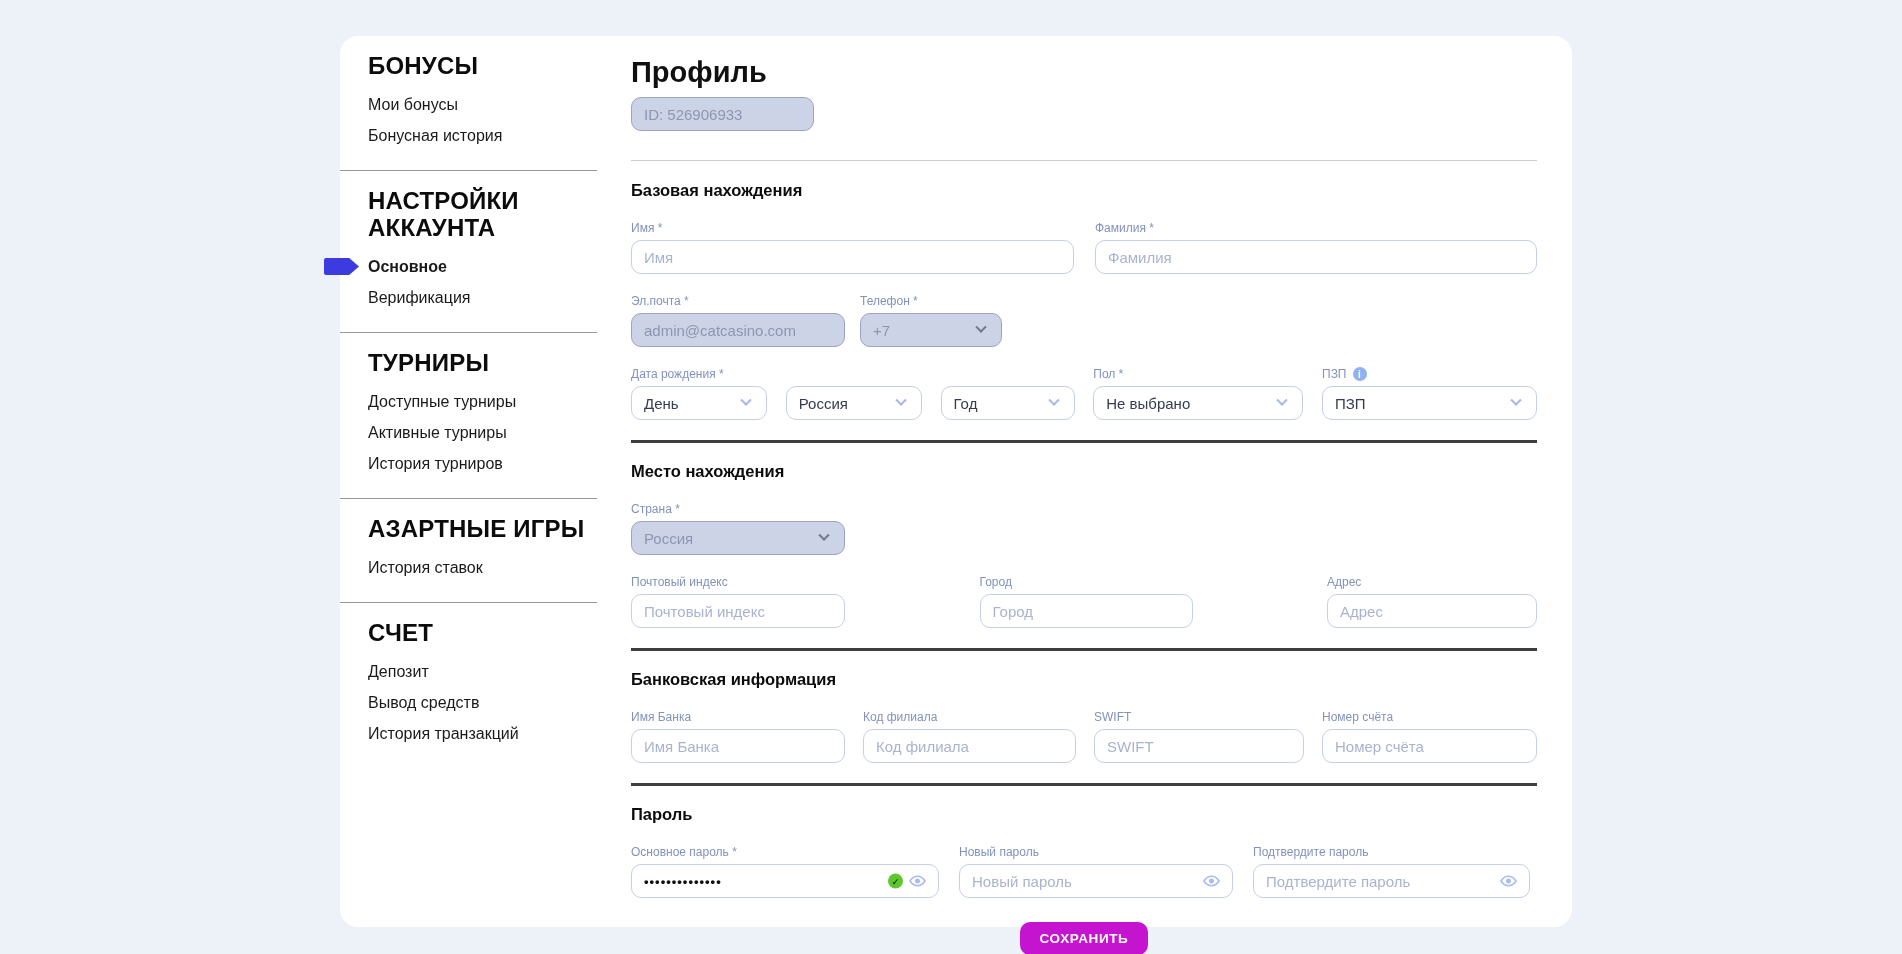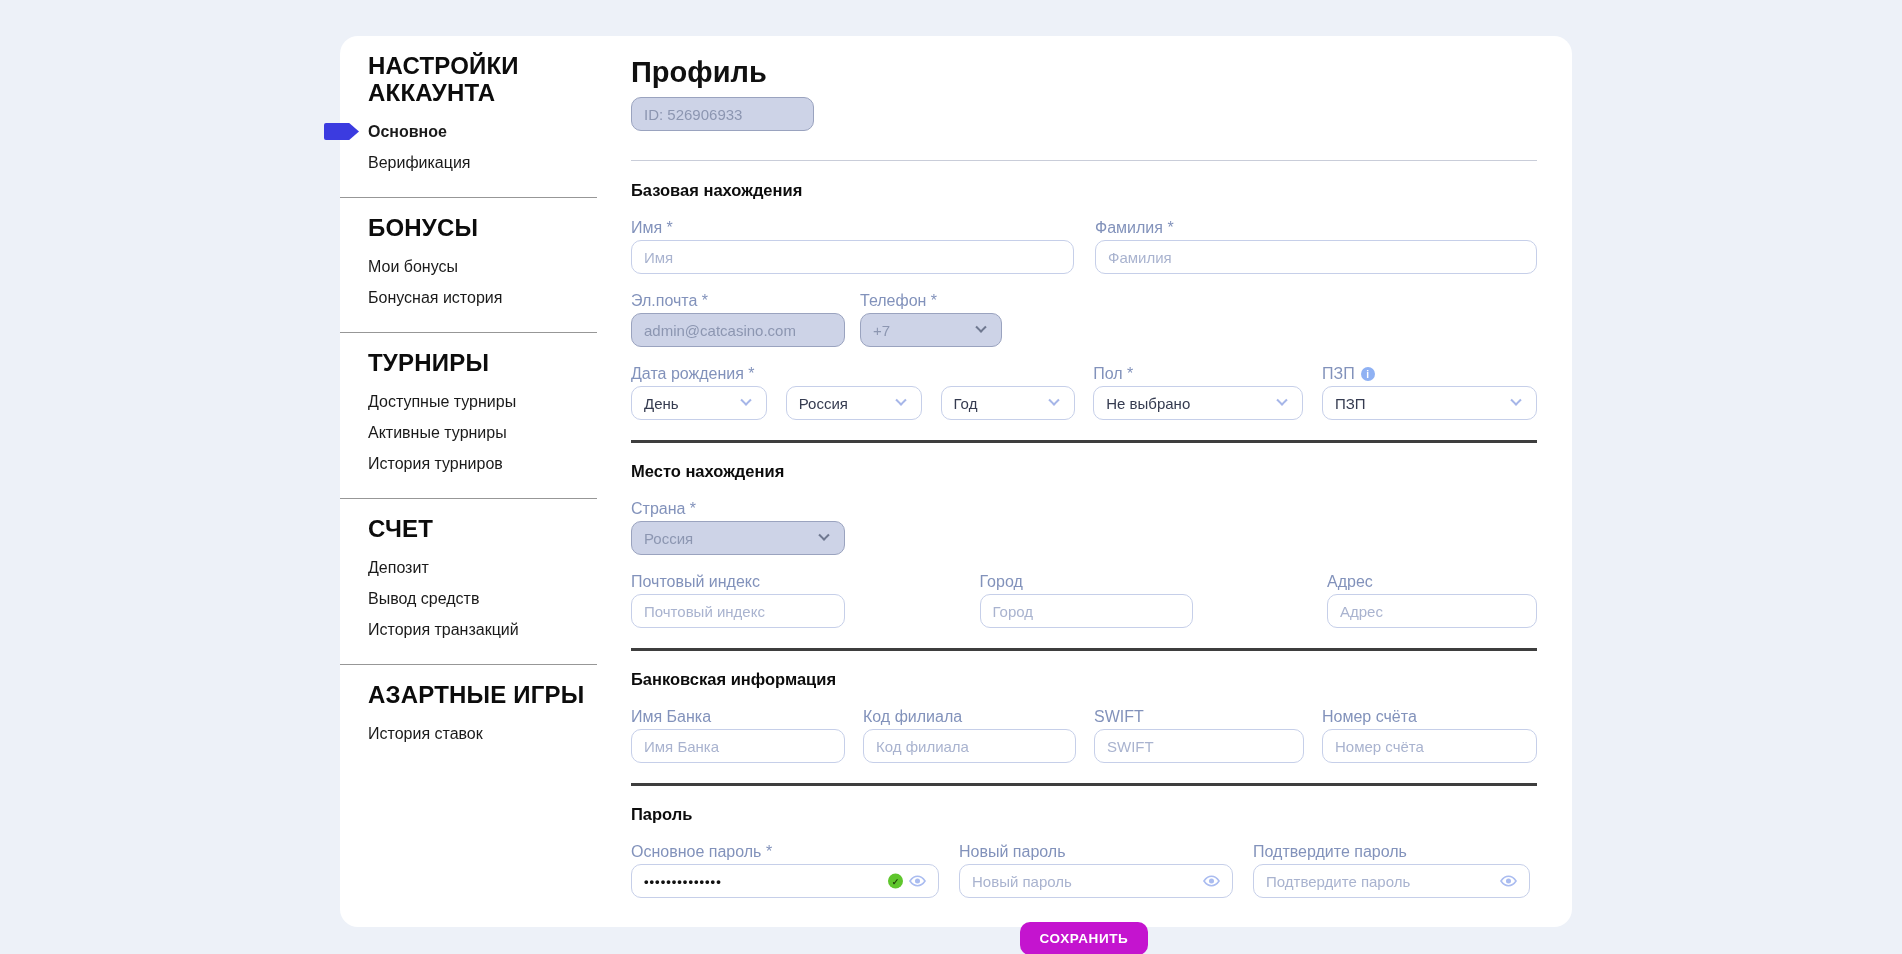--- a/index.html
+++ b/index.html
@@ -47,21 +47,21 @@
   input.ctrl::placeholder { color:#a9b3cf; opacity:1; }
   .ctrl.disabled { background:#cdd3e7; border-color:#9aa3bf; color:#8c96b1; }
   .id-field { width:183px; margin-bottom:29px; }
   hr.light { border:none; border-top:1px solid #c9cdd9; margin:0 0 20px; }
   hr.dark  { border:none; border-top:3px solid #3e3e3e; margin:19px 0 19px; }
   .sec-head { font-size:16.5px; font-weight:700; margin:0 0 21px; color:#0c0c0c; }
   .row { display:flex; margin-bottom:20px; }
   .row.sb { justify-content:space-between; }
   .field { display:flex; flex-direction:column; }
   .flabel-row { display:flex; align-items:center; gap:6px; margin-bottom:5px; height:14px; }
-  .flabel { font-size:16px; line-height:14px; color:#8292bb; }
+  .flabel { font-size:12px; line-height:14px; color:#8292bb; }
   .w443{width:443px} .w442{width:442px} .w214{width:214px} .w142{width:142px}
   .w136{width:136px} .w134{width:134px} .w210{width:210px} .w215{width:215px}
   .w213{width:213px} .w308{width:308px} .w274{width:274px} .w277{width:277px}
   .select { justify-content:space-between; cursor:pointer; }
   .sel-val { white-space:nowrap; }
   .chev {
     width:8px; height:8px; border-right:2px solid #a6b6e8; border-bottom:2px solid #a6b6e8;
     transform:rotate(45deg) translate(-2px,-2px); margin-right:4px; flex:0 0 auto;
   }
   .select.disabled .chev { border-color:#6f7890; }
@@ -89,70 +89,70 @@
   }
 </style>
 </head>
 <body>
 
 <div class="card">
 
   <nav class="sidebar">
 
     <div class="side-group">
+      <h2 class="side-title">БОНУСЫ</h2>
+      <div class="side-item">
+        <span>Мои бонусы</span>
+      </div>
+      <div class="side-item">
+        <span>Бонусная история</span>
+      </div>
+    </div>
+
+    <div class="side-group">
       <h2 class="side-title">НАСТРОЙКИ АККАУНТА</h2>
       <div class="side-item active">
         <span class="active-arrow"></span>
         <span>Основное</span>
       </div>
       <div class="side-item">
         <span>Верификация</span>
       </div>
     </div>
 
     <div class="side-group">
-      <h2 class="side-title">БОНУСЫ</h2>
-      <div class="side-item">
-        <span>Мои бонусы</span>
-      </div>
-      <div class="side-item">
-        <span>Бонусная история</span>
-      </div>
-    </div>
-
-    <div class="side-group">
       <h2 class="side-title">ТУРНИРЫ</h2>
       <div class="side-item">
         <span>Доступные турниры</span>
       </div>
       <div class="side-item">
         <span>Активные турниры</span>
       </div>
       <div class="side-item">
         <span>История турниров</span>
       </div>
     </div>
 
     <div class="side-group">
+      <h2 class="side-title">АЗАРТНЫЕ ИГРЫ</h2>
+      <div class="side-item">
+        <span>История ставок</span>
+      </div>
+    </div>
+
+    <div class="side-group">
       <h2 class="side-title">СЧЕТ</h2>
       <div class="side-item">
         <span>Депозит</span>
       </div>
       <div class="side-item">
         <span>Вывод средств</span>
       </div>
       <div class="side-item">
         <span>История транзакций</span>
-      </div>
-    </div>
-
-    <div class="side-group">
-      <h2 class="side-title">АЗАРТНЫЕ ИГРЫ</h2>
-      <div class="side-item">
-        <span>История ставок</span>
       </div>
     </div>
 
   </nav>
 
   <main class="main">
 
     <h1 class="page-title">Профиль</h1>
 
     <div class="ctrl disabled id-field">ID: 526906933</div>

